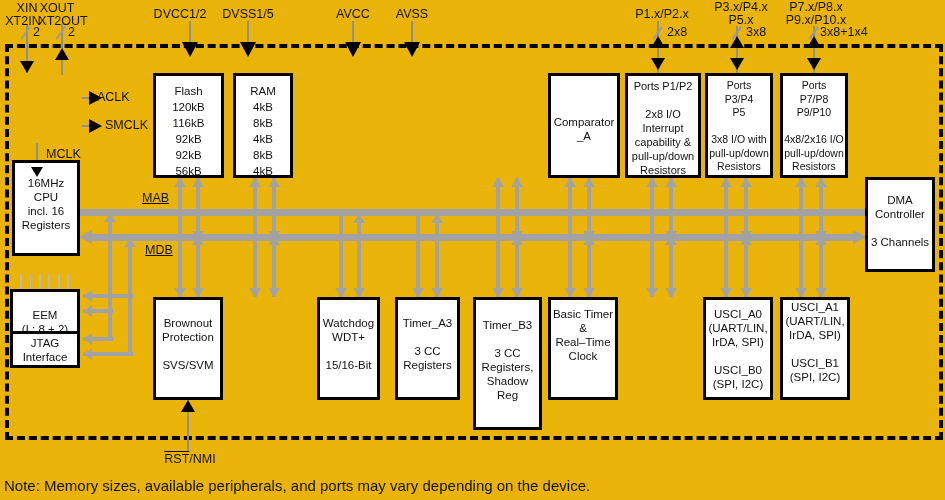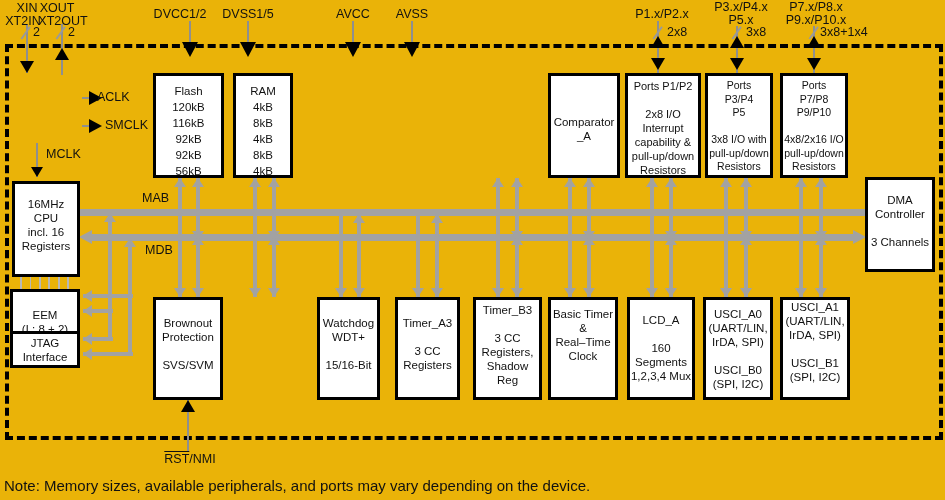--- a/index.html
+++ b/index.html
@@ -27,21 +27,21 @@
   .tri-down-lg{border-left:8px solid transparent;border-right:8px solid transparent;border-top:15px solid #000;}
   .tri-down{border-left:7px solid transparent;border-right:7px solid transparent;border-top:12px solid #000;}
   .tri-down-sm{border-left:6px solid transparent;border-right:6px solid transparent;border-top:10px solid #000;}
   .tri-up{border-left:7px solid transparent;border-right:7px solid transparent;border-bottom:12px solid #000;}
   .tri-right{border-top:7px solid transparent;border-bottom:7px solid transparent;border-left:13px solid #000;}
   .pline{position:absolute;width:1.5px;background:var(--linegray);z-index:1;}
   .hline{position:absolute;height:1.5px;background:var(--linegray);z-index:1;}
   .tick{position:absolute;width:15px;height:1.5px;background:#9a9a9a;transform:rotate(-55deg);z-index:4;}
   .plabel{position:absolute;font-size:12.5px;white-space:nowrap;transform:translateX(-50%);z-index:4;}
   .plabel2{position:absolute;font-size:12.5px;white-space:nowrap;z-index:4;}
-  .buslabel{position:absolute;font-size:12.5px;z-index:4;}
+  .buslabel{position:absolute;font-size:12.5px;z-index:4;text-decoration:underline;}
   .note{position:absolute;left:4px;top:477px;font-size:15px;z-index:4;}
   .ribbon{position:absolute;left:20px;top:274px;width:52px;height:15px;z-index:1;
     background:repeating-linear-gradient(90deg,#b8b8b8 0 1.5px,transparent 1.5px 9.5px);}
   .ov{text-decoration:overline;}
 </style>
 </head>
 <body>
 
 <div id="canvas" style="--gray: #a2a2a2; --linegray: #8f8f8f;">
 
@@ -178,55 +178,50 @@
 P7/P8
 P9/P10
 
 4x8/2x16 I/O
 pull-up/down
 Resistors</span></div>
   <div class="block" style="left:865px;top:177px;width:70px;height:95px;padding-top:13px"><span>DMA
 Controller
 
 3 Channels</span></div>
-  <div class="block" style="left:12px;top:181px;width:68px;height:96px;padding-top:13px"><span>16MHz
+  <div class="block" style="left:12px;top:160px;width:68px;height:96px;padding-top:13px"><span>16MHz
 CPU
 incl. 16
 Registers</span></div>
   <div class="block" style="left:10px;top:289px;width:70px;height:46px;padding-top:16px"><span>EEM
 (L: 8 + 2)</span></div>
   <div class="block" style="left:10px;top:331px;width:70px;height:37px;padding-top:2px"><span>JTAG
 Interface</span></div>
   <div class="block" style="left:153px;top:297px;width:70px;height:103px;padding-top:16px"><span>Brownout
 Protection
 
 SVS/SVM</span></div>
   <div class="block" style="left:317px;top:297px;width:63px;height:103px;padding-top:16px"><span>Watchdog
 WDT+
 
 15/16-Bit</span></div>
   <div class="block" style="left:395px;top:297px;width:65px;height:103px;padding-top:16px"><span>Timer_A3
 
 3 CC
 Registers</span></div>
-  <div class="block" style="left:473px;top:297px;width:69px;height:103px;padding-top:3px"><span>Timer_B3
+  <div class="block" style="left:473px;top:297px;width:69px;height:133px;padding-top:18px"><span>Timer_B3
 
 3 CC
 Registers,
 Shadow
 Reg</span></div>
   <div class="block" style="left:548px;top:297px;width:70px;height:103px;padding-top:7px"><span>Basic Timer
 &amp;
 Real–Time
 Clock</span></div>
-  <div class="block" style="left:627px;top:297px;width:68px;height:103px;padding-top:13px"><span>LCD_A
-
-160
-Segments
-1,2,3,4 Mux</span></div>
   <div class="block" style="left:703px;top:297px;width:70px;height:103px;padding-top:7px"><span>USCI_A0
 (UART/LIN,
 IrDA, SPI)
 
 USCI_B0
 (SPI, I2C)</span></div>
   <div class="block" style="left:780px;top:297px;width:70px;height:103px;"><span>USCI_A1
 (UART/LIN,
 IrDA, SPI)
 

